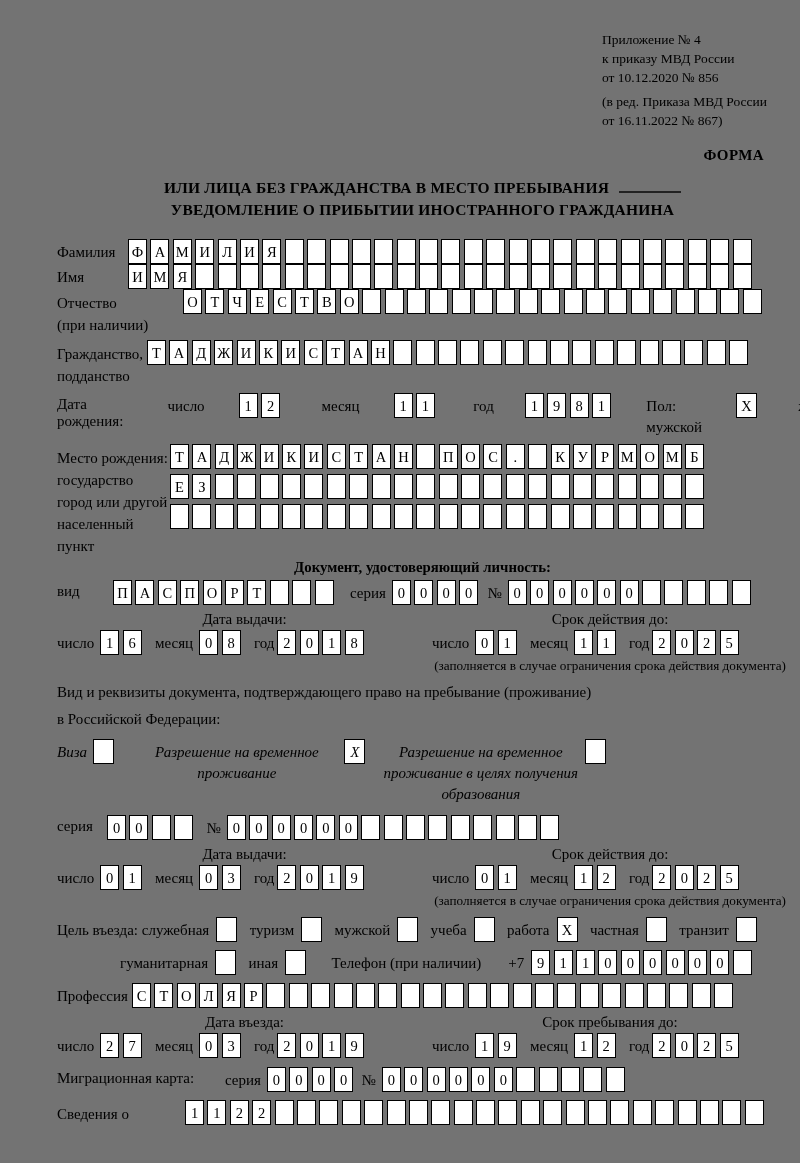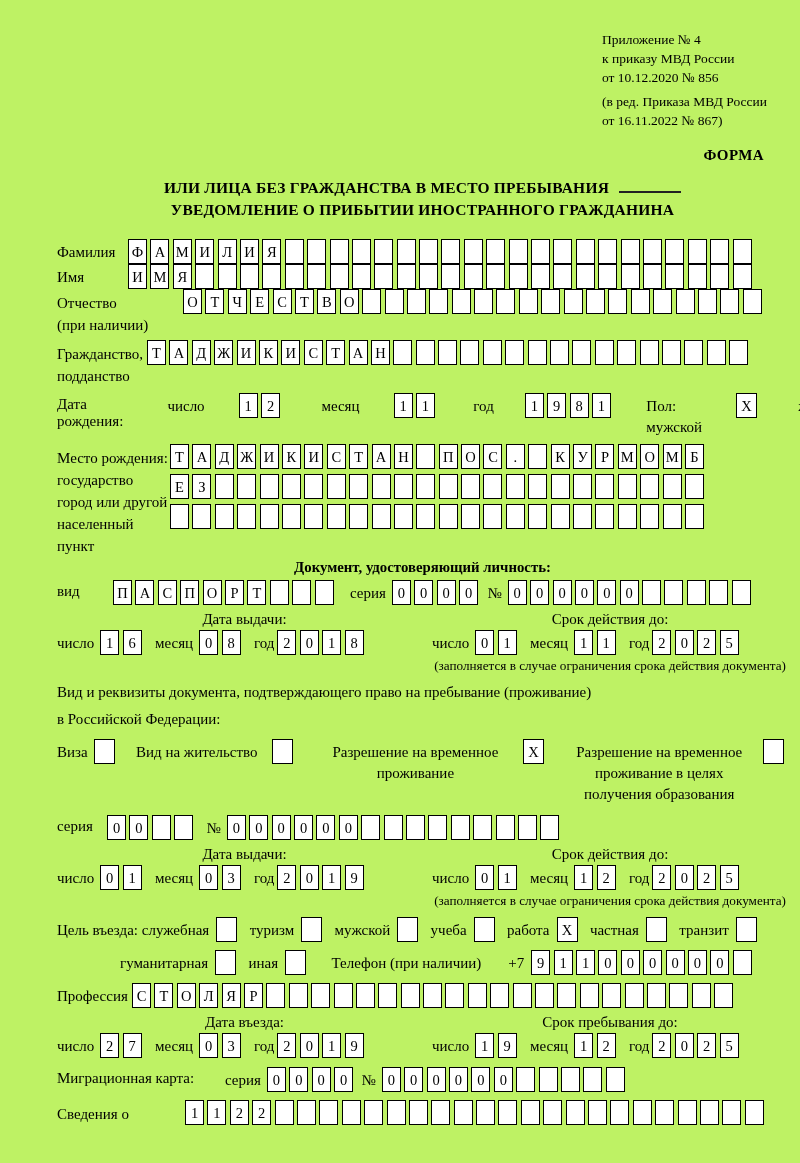--- a/index.html
+++ b/index.html
@@ -1,17 +1,17 @@
 <!DOCTYPE html>
 <html><head>
 <meta charset="utf-8">
 <style>
   html,body{margin:0;padding:0;background:#e9e9e9;}
   .page{
-    width:800px;height:1163px;background:#bef264;margin:0 auto;
+    width:800px;height:1163px;background:#737373;margin:0 auto;
     font-family:"Liberation Serif","DejaVu Serif",serif;color:#000;
     font-size:15px;box-sizing:border-box;padding:30px 12px 10px 57px;
     position:relative;overflow:hidden;
   }
   
   .hdr{display:flex;justify-content:flex-end;}
   .ref-block{width:186px;font-size:13.5px;line-height:19px;}
   .ref-block .ed{margin-top:5px;}
   .forma{text-align:right;padding-right:24px;font-weight:bold;font-size:15px;margin-top:17px;letter-spacing:.4px;}
   
@@ -43,21 +43,21 @@
   .date-headers span{display:block;}
   .dh-left{width:375px;text-align:center;}
   .dh-right{width:356px;text-align:center;}
   .date-row{display:flex;margin-top:2px;}
   .dg{display:flex;align-items:flex-start;}
   .dg-left{width:375px;}
   .fn{font-size:13.2px;text-align:right;padding-right:2px;margin-top:3px;}
   .plain{margin-top:8px;line-height:24px;}
   
   .permit-row{display:flex;align-items:flex-start;margin-top:8px;}
-  .p-item{display:flex;align-items:flex-start;}
+  .p-item{display:flex;align-items:flex-start;font-style:italic;}
   .p-cap{padding-top:3px;line-height:21px;}
   .p-cap.c{text-align:center;}
   .gap6{margin-left:6px;}
   .gap14{margin-left:14px;}
   .gap18{margin-left:18px;}
   .wrap200{width:203px;}
   .wrap190{width:196px;}
   
   .purp{display:flex;align-items:flex-start;margin-top:8px;flex-wrap:nowrap;}
   .purp .cap{padding:3px 7px 0 0;line-height:21px;white-space:nowrap;}
@@ -428,24 +428,20 @@
 
   <div class="plain" style="margin-top:6px;">Вид и реквизиты документа, подтверждающего право на пребывание (проживание)</div>
   <div class="plain" style="margin-top:3px;">в Российской Федерации:</div>
 
   <div class="permit-row">
     <div class="p-item">
       <span class="p-cap">Виза</span>
       <span class="box checkbox gap6"></span>
     </div>
     <div class="p-item gap18">
-      <span class="p-cap">Вид на жительство</span>
-      <span class="box checkbox gap14"></span>
-    </div>
-    <div class="p-item gap18">
       <span class="p-cap c wrap200">Разрешение на временное проживание</span>
       <span class="box checkbox gap6">X</span>
     </div>
     <div class="p-item gap14">
       <span class="p-cap c wrap190">Разрешение на временное проживание в целях получения образования</span>
       <span class="box checkbox gap6"></span>
     </div>
   </div>
 
   <div class="frow" style="margin-top:10px;">

